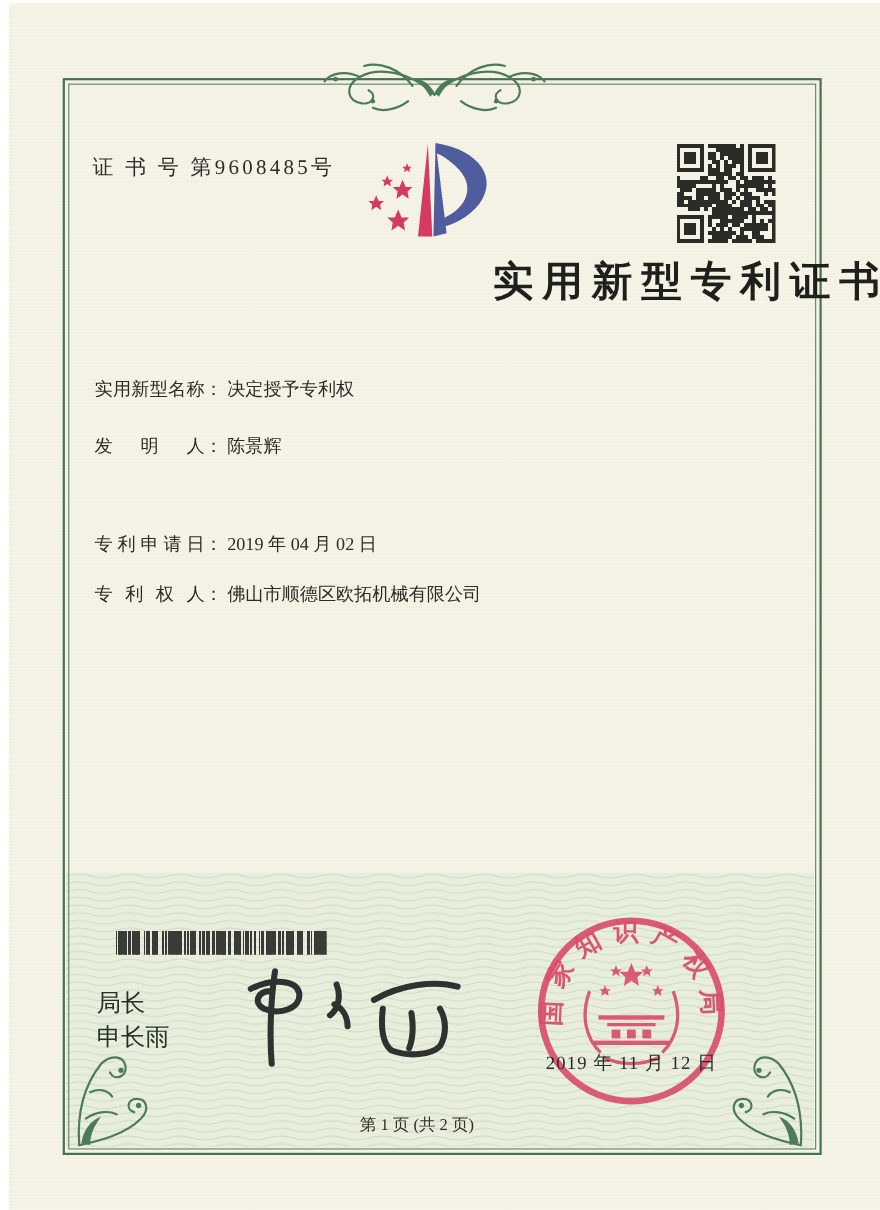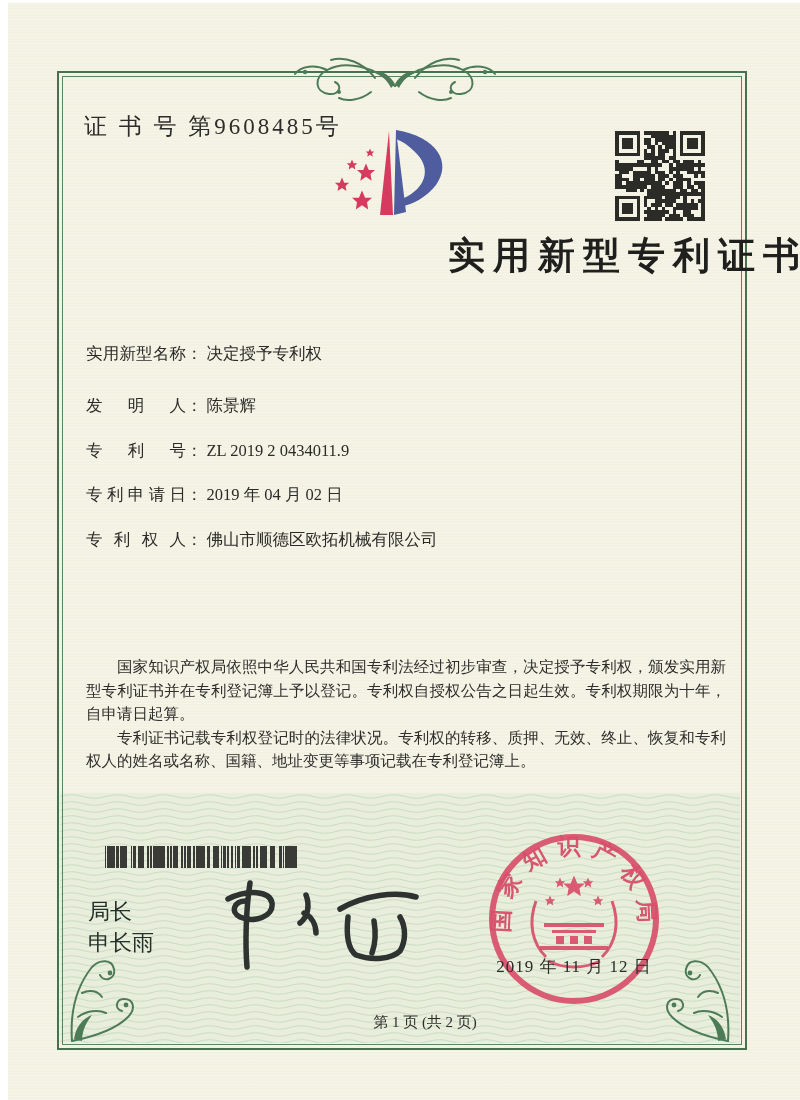--- a/index.html
+++ b/index.html
@@ -10,40 +10,40 @@
          background-image:repeating-linear-gradient(0deg,rgba(255,255,255,.25) 0 1px,rgba(0,0,0,0) 1px 3px);}
   .frame-outer{position:absolute;left:49px;top:68px;width:686px;height:975px;
          border:2.5px solid #47714f;}
   .frame-inner{position:absolute;left:3px;top:3px;right:3px;bottom:3px;
          border:1px solid #5c8263;}
   .band{position:absolute;left:52px;top:790px;width:680px;height:250px;}
   .ornament-top{position:absolute;left:267px;top:45px;width:240px;height:60px;}
   .corner{position:absolute;width:80px;height:90px;}
   .corner.bl{left:54px;top:950px;}
   .corner.br{left:650px;top:950px;transform:scaleX(-1);}
-  .certno{position:absolute;left:76px;top:108px;font-size:23px;color:#2c2c2a;letter-spacing:3px;text-align:center;}
+  .certno{position:absolute;left:76px;top:136px;font-size:19px;color:#2c2c2a;letter-spacing:3px;text-align:center;}
   .logo{position:absolute;left:312px;top:108px;width:170px;height:132px;}
   .qr{position:absolute;left:607px;top:128px;width:90px;height:90px;}
   .title{position:absolute;left:0;top:228px;width:780px;text-align:right;
          font-size:37px;font-weight:bold;color:#1f1f1d;letter-spacing:8px;padding-left:20px;}
   .row{position:absolute;left:78px;font-size:16.5px;color:#2b2b29;white-space:nowrap;}
   .row .lbl{display:inline-block;width:100px;text-align:justify;text-align-last:justify;vertical-align:top;}
   .row .val{margin-left:4px;}
   .row .val.wrap{display:inline-block;white-space:normal;width:452px;vertical-align:top;line-height:24px;}
   .row .pair2{position:absolute;left:305px;top:0;}
   .paras{position:absolute;left:78px;top:652px;width:640px;font-size:15.5px;line-height:23.5px;
          color:#2e2e2c;text-align:justify;}
   .paras p{margin:0;text-indent:2em;}
   .barcode{position:absolute;left:97px;top:843px;width:192px;height:22px;}
   .boss{position:absolute;left:80px;top:893px;font-size:22px;color:#23312a;line-height:31px;}
   .signature{position:absolute;left:180px;top:862px;width:240px;height:110px;}
   .seal{position:absolute;left:478px;top:828px;width:176px;height:176px;}
   .sealdate{position:absolute;left:466px;top:952px;width:200px;font-size:17px;color:#2b2b29;
             letter-spacing:1px;text-align:center;}
-  .pageinfo{position:absolute;left:0;top:1010px;width:742px;text-align:center;font-size:15px;color:#2e2e2c;padding-left:46px;}
+  .pageinfo{position:absolute;left:0;top:1010px;width:742px;text-align:center;font-size:15px;color:#2e2e2c;}
   .footnote{position:absolute;left:0;top:1060px;width:742px;text-align:center;font-size:16px;color:#2e2e2c;}
 </style>
 </head>
 <body>
 
 <div class="paper">
 
   <svg class="band" viewBox="0 0 680 250" preserveAspectRatio="none">
     <rect x="0" y="0" width="680" height="250" fill="#e8eedb"></rect>
     <defs>
@@ -540,34 +540,27 @@
     </svg>
 
   <div class="title">实用新型专利证书</div>
 
   <div class="row" style="top:340px">
     <span class="lbl">实用新型名称</span><span>：</span><span class="val">决定授予专利权</span>
   </div>
   <div class="row" style="top:392px">
     <span class="lbl">发明人</span><span>：</span><span class="val">陈景辉</span>
   </div>
-  <div class="row" style="top:437px">
-    <span class="lbl">专利号</span><span>：</span><span class="val">ZL 2019 2 0434011.9</span>
-  </div>
   <div class="row" style="top:481px">
     <span class="lbl">专利申请日</span><span>：</span><span class="val">2019 年 04 月 02 日</span>
   </div>
   <div class="row" style="top:526px">
     <span class="lbl">专利权人</span><span>：</span><span class="val">佛山市顺德区欧拓机械有限公司</span>
   </div>
 
-  <div class="paras">
-    <p>国家知识产权局依照中华人民共和国专利法经过初步审查，决定授予专利权，颁发实用新型专利证书并在专利登记簿上予以登记。专利权自授权公告之日起生效。专利权期限为十年，自申请日起算。</p>
-    <p>专利证书记载专利权登记时的法律状况。专利权的转移、质押、无效、终止、恢复和专利权人的姓名或名称、国籍、地址变更等事项记载在专利登记簿上。</p>
-  </div>
 
   <svg class="barcode" viewBox="0 0 192 22" preserveAspectRatio="none" shape-rendering="crispEdges">
       <rect x="0" y="0" width="1" height="22" fill="#3a3a36"></rect>
       <rect x="2" y="0" width="2" height="22" fill="#3a3a36"></rect>
       <rect x="3" y="0" width="2" height="22" fill="#3a3a36"></rect>
       <rect x="4" y="0" width="-1" height="22" fill="#3a3a36"></rect>
       <rect x="5" y="0" width="0" height="22" fill="#3a3a36"></rect>
       <rect x="6" y="0" width="-2" height="22" fill="#3a3a36"></rect>
       <rect x="4" y="0" width="-1" height="22" fill="#3a3a36"></rect>
       <rect x="5" y="0" width="-1" height="22" fill="#3a3a36"></rect>

